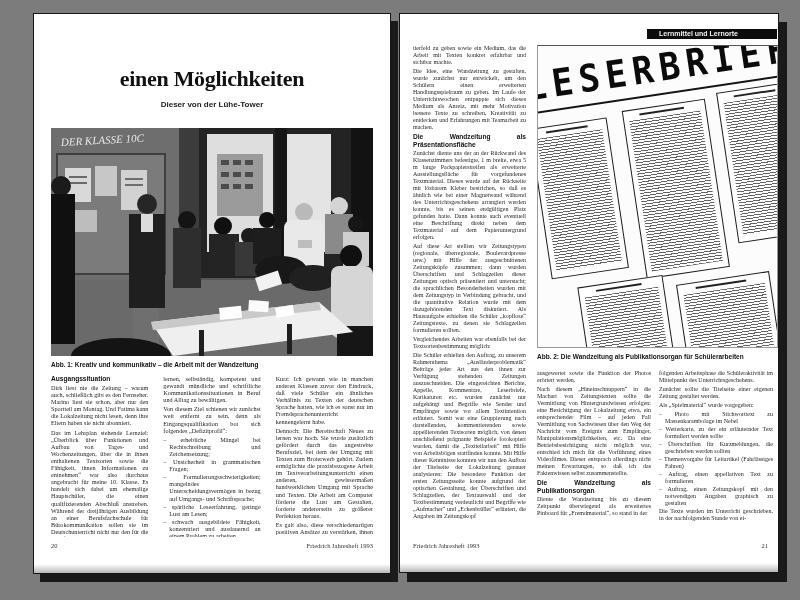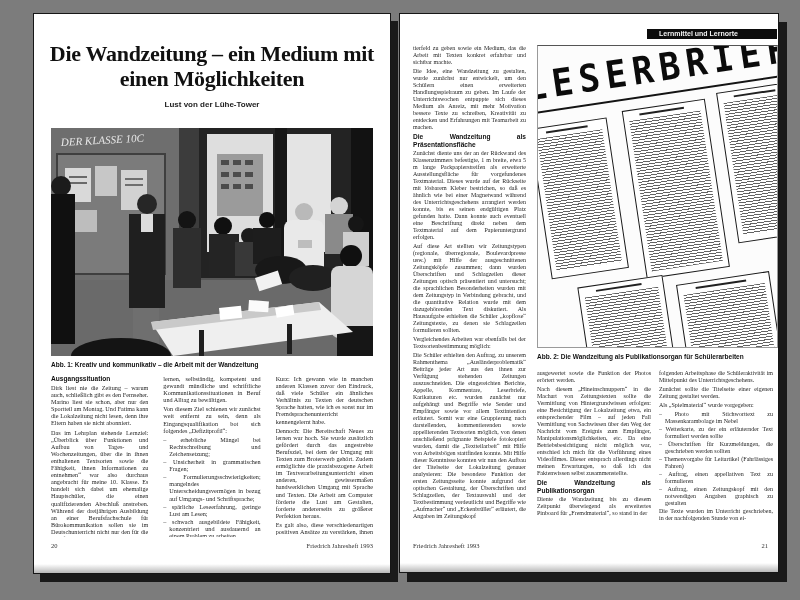--- a/index.html
+++ b/index.html
@@ -65,24 +65,24 @@
   .s6{left:124px;top:258px;width:92px;height:116px;}
   .s7{left:230px;top:238px;width:84px;height:120px;}
 </style>
 </head>
 <body>
 
 <div class="canvas">
 
   <div class="page page-left">
     <div class="title">
-      <span>Die Wandzeitung – ein Medium mit</span><br>
+      <br>
       <span>einen Möglichkeiten</span>
     </div>
-    <div class="author">Lust von der Lühe-Tower</div>
+    <div class="author">Dieser von der Lühe-Tower</div>
 
     <div class="photo">
       <svg viewBox="0 0 322 228">
         <rect width="322" height="228" fill="#565656"></rect>
         <rect x="0" y="0" width="128" height="228" fill="#6e6e6e"></rect>
         <rect x="0" y="152" width="322" height="76" fill="#6a6a6a"></rect>
         <g>
           <rect x="6" y="26" width="108" height="120" fill="#7b7b7b" stroke="#3f3f3f" stroke-width="2"></rect>
           <rect x="14" y="40" width="26" height="34" fill="#d9d9d9"></rect>
           <rect x="44" y="38" width="22" height="30" fill="#c7c7c7"></rect>

